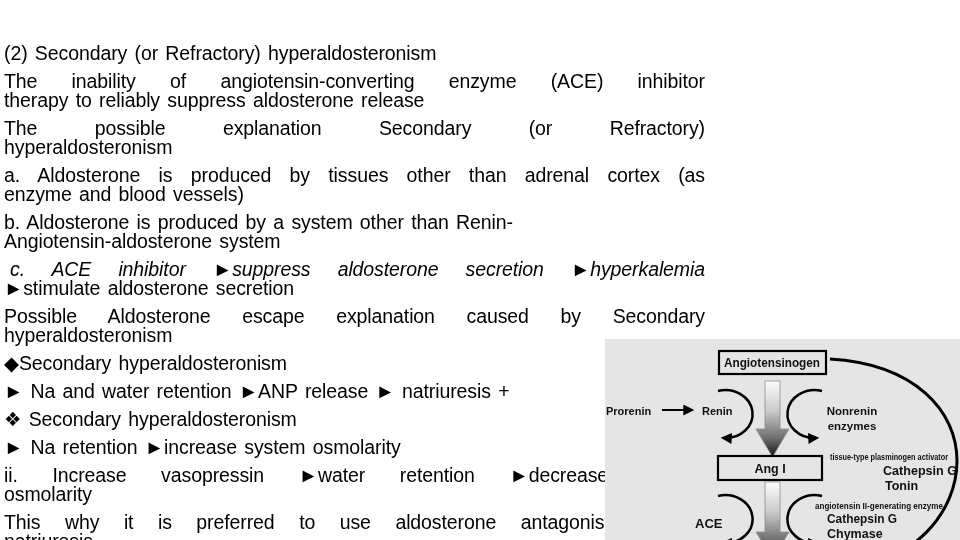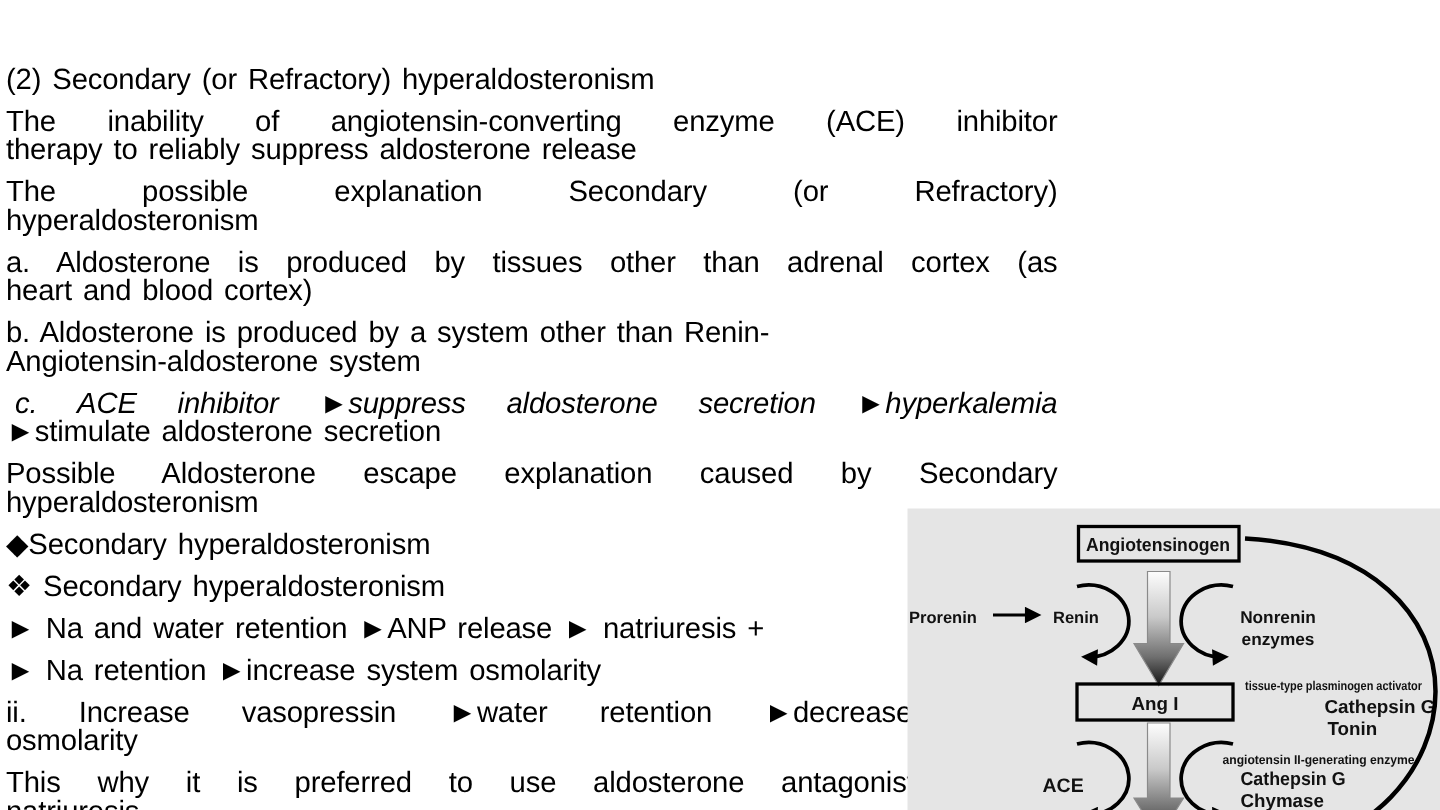--- a/index.html
+++ b/index.html
@@ -30,30 +30,30 @@
 
 <div id="slide">
 
   <div id="text-column">
       <div class="line p-start">(2) Secondary (or Refractory) hyperaldosteronism</div>
       <div class="line p-start just">The inability of angiotensin-converting enzyme (ACE) inhibitor</div>
       <div class="line">therapy to reliably suppress aldosterone release</div>
       <div class="line p-start just">The possible explanation Secondary (or Refractory)</div>
       <div class="line">hyperaldosteronism</div>
       <div class="line p-start just">a. Aldosterone is produced by tissues other than adrenal cortex (as</div>
-      <div class="line">heart and blood cortex)</div>
+      <div class="line">enzyme and blood vessels)</div>
       <div class="line p-start">b. Aldosterone is produced by a system other than Renin-</div>
       <div class="line">Angiotensin-aldosterone system</div>
       <div class="line p-start just indent">c. ACE inhibitor ►suppress aldosterone secretion ►hyperkalemia</div>
       <div class="line">►stimulate aldosterone secretion</div>
       <div class="line p-start just">Possible Aldosterone escape explanation caused by Secondary</div>
       <div class="line">hyperaldosteronism</div>
       <div class="line p-start">◆Secondary hyperaldosteronism</div>
+      <div class="line p-start">► Na and water retention ►ANP release ► natriuresis +</div>
       <div class="line p-start">❖ Secondary hyperaldosteronism</div>
-      <div class="line p-start">► Na and water retention ►ANP release ► natriuresis +</div>
       <div class="line p-start">► Na retention ►increase system osmolarity</div>
       <div class="line p-start just">ii. Increase vasopressin ►water retention ►decrease plasma</div>
       <div class="line">osmolarity</div>
       <div class="line p-start just">This why it is preferred to use aldosterone antagonist blocking</div>
       <div class="line">natriuresis</div>
     </div>
 
   <div id="diagram">
     <svg width="355" height="245" viewBox="0 0 355 245" xmlns="http://www.w3.org/2000/svg">
       <defs>

